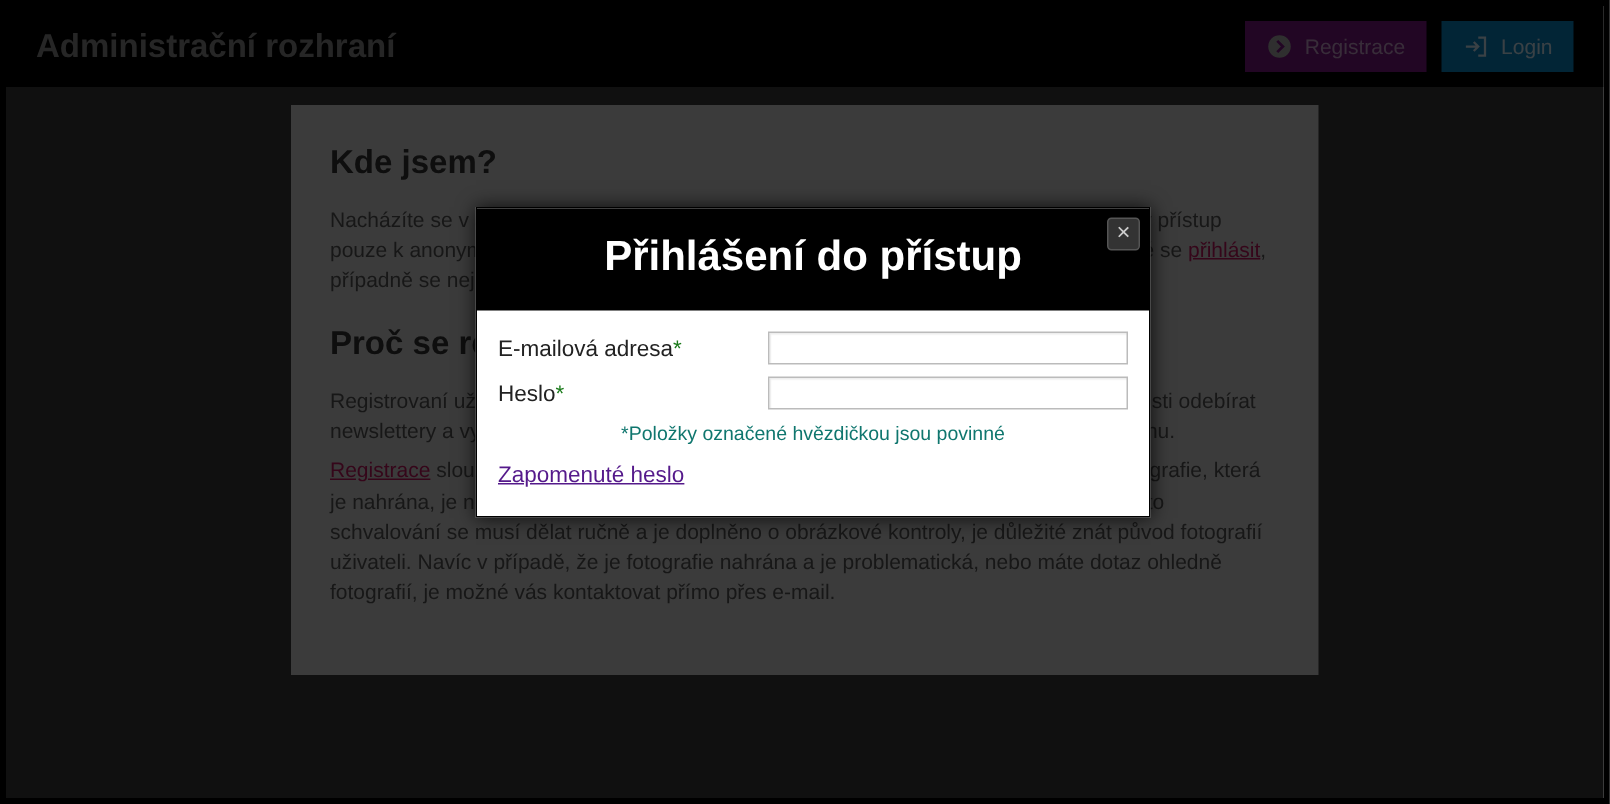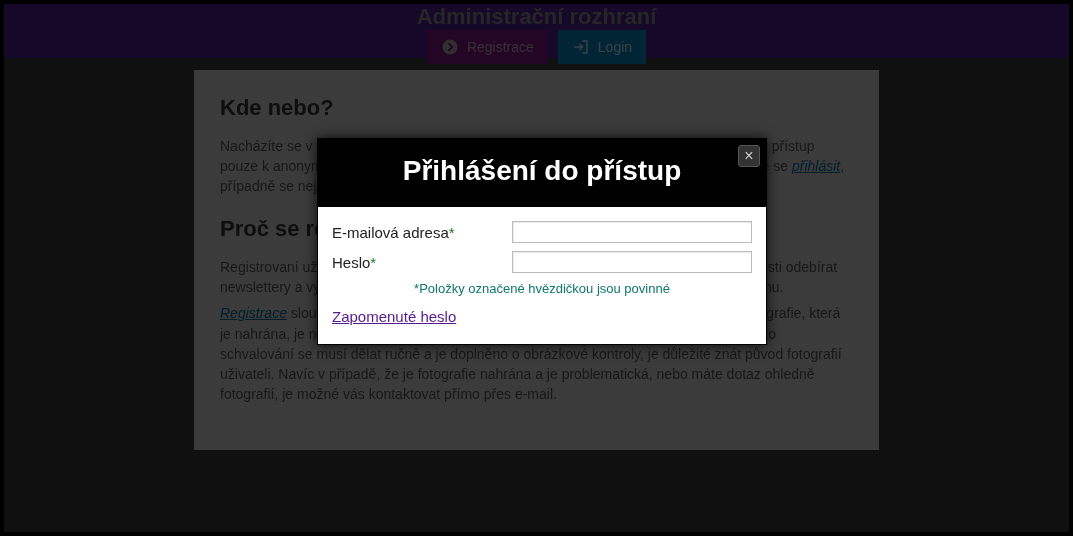--- a/index.html
+++ b/index.html
@@ -5,37 +5,37 @@
   * { box-sizing: border-box; margin: 0; padding: 0; }
   html, body { width: 1073px; height: 536px; overflow: hidden; font-family: Verdana, Arial, sans-serif; }
   body { background: #000; position: relative; }
 
   .page {
     position: absolute; inset: 0; background: #fff;
     border: 4px solid #000;
   }
 
   .topbar {
-    height: 54px; background: #4c1d95; color: #bbb; display: flex; align-items: center;
-    padding: 0 20px; justify-content: space-between; flex-direction: column;
+    height: 54px; background: #000000; color: #bbb; display: flex; align-items: center;
+    padding: 0 20px; justify-content: space-between;
   }
   .topbar .title { font-size: 22px; font-weight: bold; color: #888; }
   .topbar .auth { display: flex; gap: 10px; }
   .reg-btn { background: #7a1780; color: #c8a0cc; padding: 8px 14px; display: flex; align-items: center; gap: 8px; font-size: 14px; }
   .login-btn { background: #0a84c2; color: #cfe9f7; padding: 8px 14px; display: flex; align-items: center; gap: 8px; font-size: 14px; }
   .reg-btn svg, .login-btn svg { width: 18px; height: 18px; }
 
   .content-wrap { padding: 0 20px; background: #3a3a3a; height: calc(100% - 54px); padding-top: 12px; }
   .content {
     background: #D4D4D4; margin: 0 170px; padding: 22px 26px; color: #555;
     font-size: 14px; line-height: 1.45; height: 380px; overflow: hidden;
   }
   .content h2 { color: #333; font-size: 22px; margin-bottom: 12px; }
   .content h2.second { margin-top: 16px; }
-  .content a { color: #0369a1; text-decoration: underline; font-style: italic; }
+  .content a { color: #be185d; text-decoration: underline; }
   .content p { margin-bottom: 6px; }
 
   .overlay {
     position: absolute; inset: 0; background: rgba(0,0,0,0.72);
   }
 
   .dialog {
     position: absolute; left: 313px; top: 134px; width: 450px;
     background: #fff; border: 1px solid #000; box-shadow: 0 0 12px rgba(0,0,0,0.8);
   }
@@ -89,21 +89,21 @@
             <path d="M14 4h6v16h-6" stroke="#cfe9f7" stroke-width="2" fill="none"></path>
             <path d="M3 12h11M10 8l4 4-4 4" stroke="#cfe9f7" stroke-width="2" fill="none"></path>
           </svg>
         <span>Login</span>
       </div>
     </div>
   </div>
 
   <div class="content-wrap">
     <div class="content">
-      <h2>Kde nebo?</h2>
+      <h2>Kde jsem?</h2>
       <p>
         <span>Nacházíte se v administračním rozhraní webu. Momentálně nejste přihlášen a máte tedy přístup pouze k anonymnímu zobrazení administrace, nicméně pro využití všech služeb je nutné se </span><a href="#">přihlásit</a><span>, případně se nejprve </span><a href="#">registrovat</a><span>.</span>
       </p>
       <h2 class="second">Proč se registrovat?</h2>
       <p>Registrovaní uživatelé mohou využívat všech služeb této webové aplikace. Vedle možnosti odebírat newslettery a využívat placených služeb se mohou především podílet na vytváření obsahu.</p>
       <p>
         <a href="#">Registrace</a><span> slouží také k ověření uživatele daného webového portálu, protože každá fotografie, která je nahrána, je nejprve kontrolována a ověřována administrátory. Vzhledem k tomu, že toto schvalování se musí dělat ručně a je doplněno o obrázkové kontroly, je důležité znát původ fotografií uživateli. Navíc v případě, že je fotografie nahrána a je problematická, nebo máte dotaz ohledně fotografií, je možné vás kontaktovat přímo přes e-mail.</span>
       </p>
     </div>
   </div>

